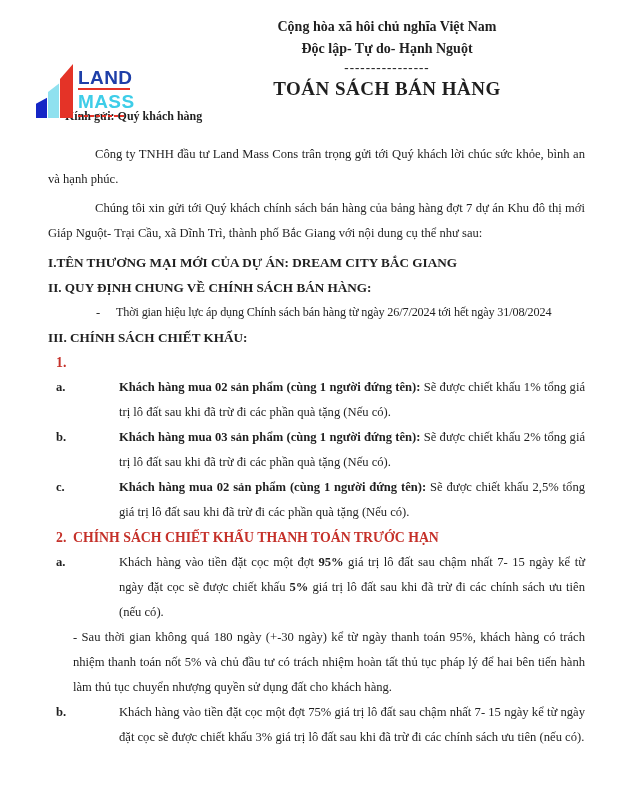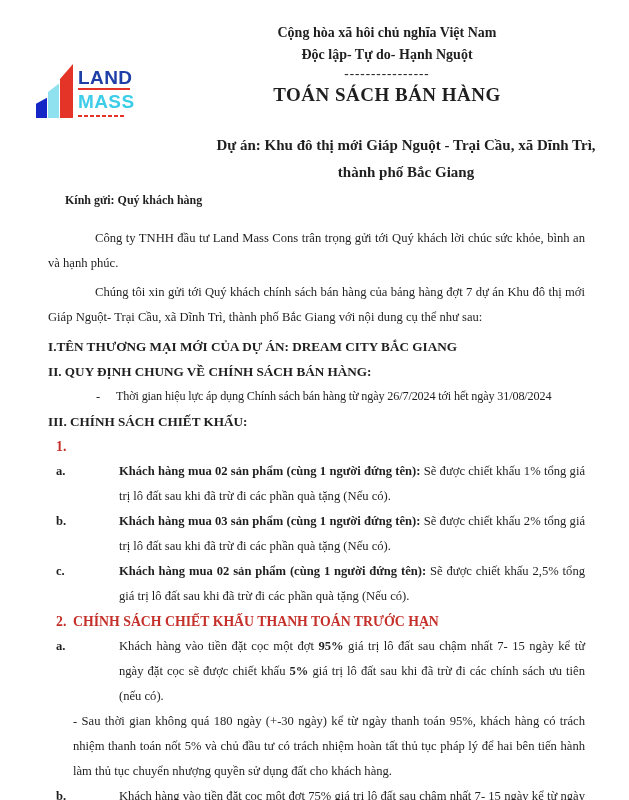--- a/index.html
+++ b/index.html
@@ -24,21 +24,21 @@
   .bar-red{left:24px;width:13px;height:54px;background:var(--logo_red,#e43327);
     clip-path:polygon(0 28%,100% 0,100% 100%,0 100%);}
   .logo-words{position:absolute;left:42px;top:8px;width:58px;
     font-family:"Liberation Sans","DejaVu Sans",sans-serif;font-weight:bold;}
   .logo-land{color:var(--logo_navy,#1e3fa8);font-size:19px;line-height:19px;letter-spacing:.4px;}
   .logo-underline{height:2px;background:var(--logo_red,#e43327);margin:1px 0 2px;width:52px;}
   .logo-mass{color:var(--logo_cyan,#3ecde8);font-size:19px;line-height:19px;letter-spacing:.4px;}
   .logo-tagline{margin-top:4px;width:48px;height:2px;
     background:repeating-linear-gradient(90deg,var(--logo_red,#e43327) 0 4px,transparent 4px 6px);}
   
-  .nat-header{padding:22px 0 0 145px;text-align:center;font-weight:bold;}
+  .nat-header{padding:16px 0 0 145px;text-align:center;font-weight:bold;}
   .motto{font-size:14px;line-height:22px;}
   .divider{font-size:13px;line-height:15px;letter-spacing:1px;}
   .doc-title{font-size:19px;line-height:27px;letter-spacing:.5px;margin:0;}
   
   .proj-title{margin:24px 0 0 183px;width:446px;text-align:center;
     font-weight:bold;font-size:15px;line-height:27px;}
   .salutation{margin:4px 0 0 65px;font-weight:bold;font-size:12px;line-height:20px;}
   .doc-body{padding:0 44px 0 48px;font-size:12.6px;line-height:25px;}
   .para{margin:0;text-align:justify;text-indent:47px;}
   .para.first{margin-top:16px;}
@@ -74,24 +74,20 @@
     </div>
   </div>
 
   <div class="nat-header">
     <div class="motto">Cộng hòa xã hôi chủ nghĩa Việt Nam</div>
     <div class="motto">Độc lập- Tự do- Hạnh Nguột</div>
     <div class="divider">----------------</div>
     <h1 class="doc-title">TOÁN SÁCH BÁN HÀNG</h1>
   </div>
 
-  <div class="proj-title">
-    <div>Dự án: Khu đô thị mới Giáp Nguột - Trại Cầu, xã Dĩnh Trì,</div>
-    <div>thành phố Bắc Giang</div>
-  </div>
 
   <div class="salutation">Kính gửi: Quý khách hàng</div>
 
   <div class="doc-body">
 
     <p class="para first">Công ty TNHH đầu tư Land Mass Cons trân trọng gửi tới Quý khách lời chúc sức khỏe, bình an và hạnh phúc.</p>
     <p class="para second">Chúng tôi xin gửi tới Quý khách chính sách bán hàng của bảng hàng đợt 7 dự án Khu đô thị mới Giáp Nguột- Trại Cầu, xã Dĩnh Trì, thành phố Bắc Giang với nội dung cụ thể như sau:</p>
 
     <div class="sec first">I.TÊN THƯƠNG MẠI MỚI CỦA DỰ ÁN: DREAM CITY BẮC GIANG</div>
     <div class="sec">II. QUY ĐỊNH CHUNG VỀ CHÍNH SÁCH BÁN HÀNG:</div>

